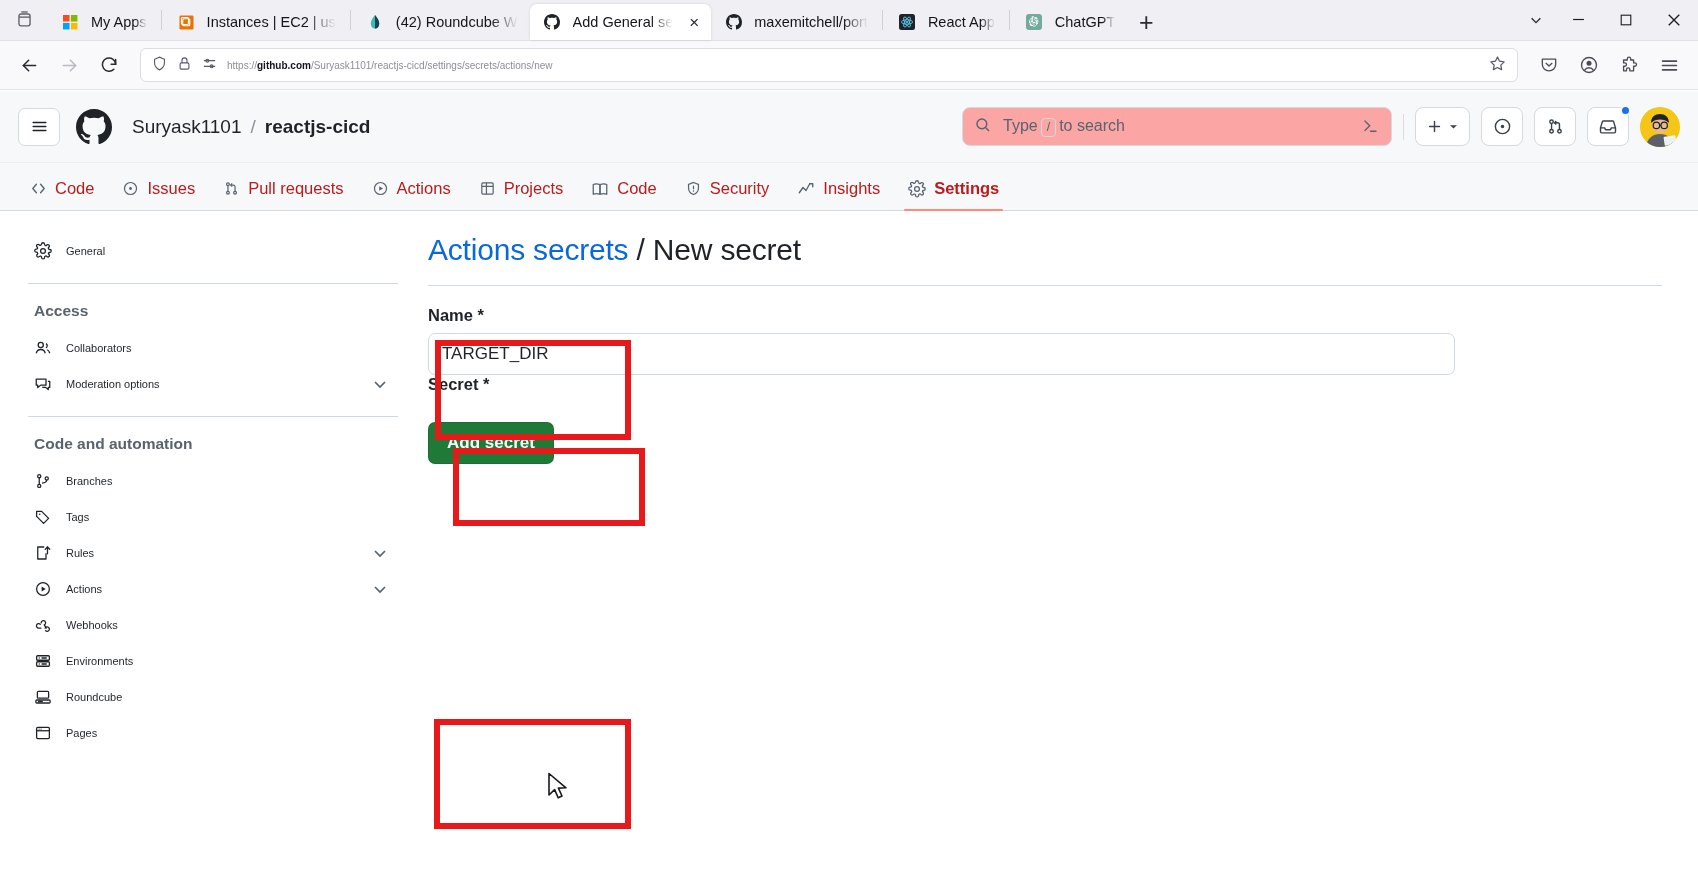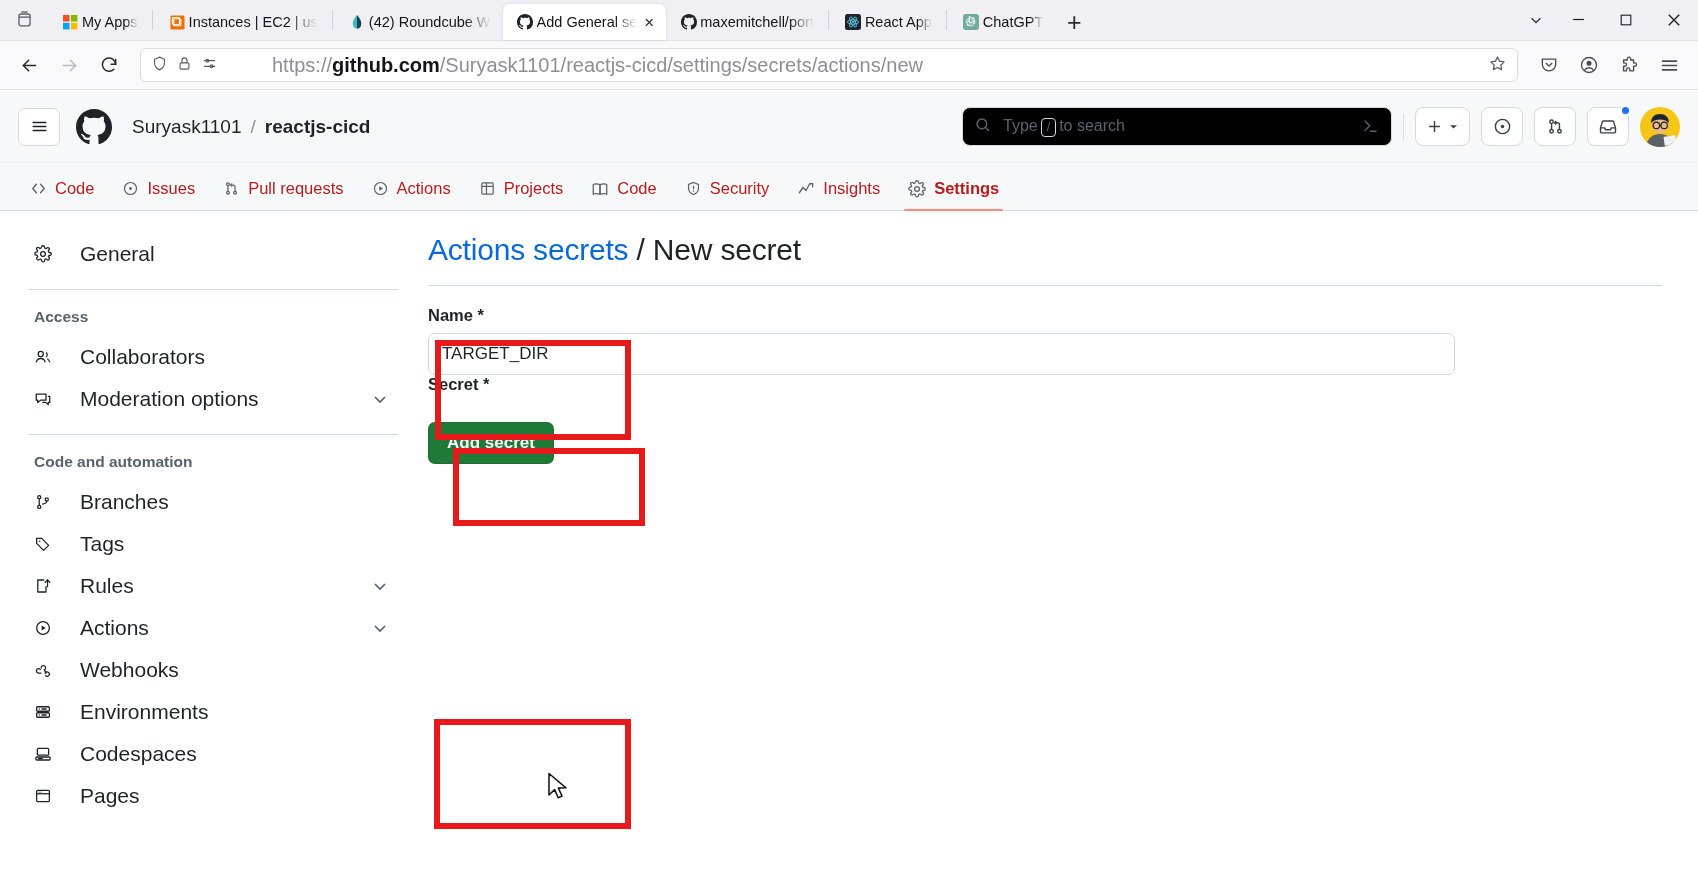--- a/index.html
+++ b/index.html
@@ -15,21 +15,21 @@
     height: 41px; background: #f0f0f4; display: flex; align-items: flex-end;
     position: relative; border-bottom: 1px solid #e2e2e6;
   }
   .tab-sidebar-btn {
     width: 48px; height: 41px; display: flex; align-items: center;
     justify-content: center; flex: 0 0 48px;
   }
   .tab-sidebar-btn svg { opacity: .8; }
   .tabs-area { display: flex; align-items: flex-end; height: 41px; flex: 1; min-width: 0; }
   .tab {
-    height: 36px; display: flex; align-items: center; gap: 3px;
+    height: 36px; display: flex; align-items: center; gap: 12px;
     padding: 0 12px 0 14px; border-radius: 7px 7px 0 0;
     min-width: 0; position: relative; flex: 0 0 auto;
   }
   .tab .favicon { width: 17px; height: 17px; flex: 0 0 17px; display:flex; align-items:center; justify-content:center;}
   .tab .tab-title {
     font-size: 14.5px; color: #15141a; white-space: nowrap;
     overflow: hidden; max-width: 132px;
     -webkit-mask-image: linear-gradient(to right, #000 78%, transparent 100%);
     mask-image: linear-gradient(to right, #000 78%, transparent 100%);
   }
@@ -48,21 +48,21 @@
     height: 49px; background: #f9f9fb; display: flex; align-items: center;
     padding: 0 10px; gap: 2px; border-bottom: 1px solid #e2e2e6;
   }
   .nav-btn { width: 38px; height: 34px; display:flex; align-items:center; justify-content:center; color:#5b5b66; }
   .nav-btn.disabled { color: #b9b9c2; }
   .urlbar {
     flex: 1; height: 34px; background: #ffffff; border: 1px solid #dcdce2;
     border-radius: 6px; display: flex; align-items: center; gap: 9px;
     padding: 0 10px; margin: 0 10px; min-width:0;
   }
-  .urlbar .url-text { font-size: 20px; color:#5e5e68; white-space:nowrap; overflow:hidden; flex:1;margin-left:45px; }
+  .urlbar .url-text { font-size: 10px; color:#5e5e68; white-space:nowrap; overflow:hidden; flex:1; }
   .urlbar .url-text b { color:#15141a; font-weight:700; }
   .urlbar .url-text .url-dim { color:#8e8e98; }
   .url-star { color:#5b5b66; margin-left:auto;}
   .toolbar-icons { display:flex; align-items:center; gap:2px;}
   .toolbar-icon-btn { width:38px; height:34px; display:flex; align-items:center; justify-content:center; color:#4b4b55;}
 
   
   .gh-page { position:absolute; top:91px; left:0; right:0; bottom:0; background:#ffffff; overflow:hidden; }
   .gh-header {
     height: 72px; background: #f6f8fa; border-bottom: 1px solid #eceef1;
@@ -70,21 +70,21 @@
   }
   .gh-hamburger { width:42px; height:38px; border:1px solid #d5dae0; border-radius:7px;
     display:flex; align-items:center; justify-content:center; background:#fff;}
   .gh-logo { width:40px; height:40px; display:flex; align-items:center; justify-content:center;}
   .gh-breadcrumb { font-size: 19px; color:#1f2328; display:flex; align-items:center; gap:9px; margin-left:4px;}
   .gh-breadcrumb .owner { color:#1f2328; }
   .gh-breadcrumb .sep { color:#8b949e; font-weight:300; }
   .gh-breadcrumb .repo { font-weight:700; color:#1f2328; }
   .gh-header-right { margin-left:auto; display:flex; align-items:center; gap:11px;}
   .gh-search {
-    width: 430px; height: 39px; background:#000000; border:1px solid #d5dae0; border-radius:8px;
+    width: 430px; height: 39px; background:#fca5a5; border:1px solid #d5dae0; border-radius:8px;
     display:flex; align-items:center; gap:11px; padding:0 11px; color:#59636e; font-size:16px;
   }
   .gh-search .slash-key {
     border:1px solid #d1d9e0; border-radius:4px; font-size:12.5px; padding:0px 5px;
     color:#59636e; line-height:17px; display:inline-block; margin:0 3px;
   }
   .gh-search .cmd-icon { margin-left:auto; color:#59636e; display:flex; align-items:center;}
   .gh-vsep { width:1px; height:26px; background:#d9dee3; }
   .gh-icon-btn { height:39px; min-width:42px; border:1px solid #d5dae0; border-radius:8px;
     display:flex; align-items:center; justify-content:center; background:#fff; color:#39414a; padding:0 8px; gap:5px;
@@ -101,22 +101,22 @@
   .repo-tab { display:flex; align-items:center; gap:8px; padding: 0 12px 12px 12px;
      font-size:16.5px; color:#b91c1c; position:relative; }
   .repo-tab svg { color:#59636e; flex:0 0 auto; }
   .repo-tab.active { font-weight:700; }
   .repo-tab.active::after { content:""; position:absolute; left:8px; right:8px; bottom:-1px;
      height:2px; background:#fd8c73; border-radius:2px;}
 
   
   .gh-body { display:flex; height: calc(100% - 121px); }
   .gh-sidebar { width: 420px; flex: 0 0 420px; padding: 22px 22px 0 24px; }
-  .side-item { display:flex; align-items:center; gap:28px; padding: 9px 10px; border-radius:7px;
-     font-size:21px; color:#1f2328; }
+  .side-item { display:flex; align-items:center; gap:14px; padding: 9px 10px; border-radius:7px;
+     font-size:11px; color:#1f2328; }
   .side-item .label { flex:1; }
   .side-item .chev { color:#59636e; display:flex; align-items:center; }
   .side-item svg.lead { color:#1f2328; flex:0 0 auto;}
   .side-divider { height:1px; background:#d1d9e0; margin: 14px 0 14px 4px; }
   .side-group-title { font-size:15.5px; color:#59636e; font-weight:600; padding: 4px 10px 10px 10px; margin-top: 8px; }
 
   .gh-main { flex:1; padding: 22px 36px 0 8px; min-width:0; position:relative;}
   .page-title { font-size:30px; font-weight:400; color:#1f2328; letter-spacing:-.2px; }
   .page-title .link { color:#0969da; }
   .page-title .sep { color:#1f2328; }
@@ -615,21 +615,21 @@
           </svg>
         <span class="label">Environments</span>
       </div>
 
       <div class="side-item">
         <svg class="lead" width="18" height="18" viewBox="0 0 24 24" fill="none" stroke="currentColor" stroke-width="1.7">
             <rect x="4.5" y="4.5" width="15" height="9" rx="1.3"></rect>
             <rect x="2.5" y="16" width="19" height="4" rx="1.2"></rect>
             <path d="M6 18h5" stroke-linecap="round"></path>
           </svg>
-        <span class="label">Codespaces</span>
+        <span class="label">Roundcube</span>
       </div>
 
       <div class="side-item">
         <svg class="lead" width="18" height="18" viewBox="0 0 24 24" fill="none" stroke="currentColor" stroke-width="1.7">
             <rect x="3.5" y="4.5" width="17" height="15" rx="1.5"></rect>
             <path d="M3.5 9h17"></path>
             <circle cx="6.8" cy="6.8" r="0.8" fill="currentColor" stroke="none"></circle>
             <circle cx="9.4" cy="6.8" r="0.8" fill="currentColor" stroke="none"></circle>
           </svg>
         <span class="label">Pages</span>

